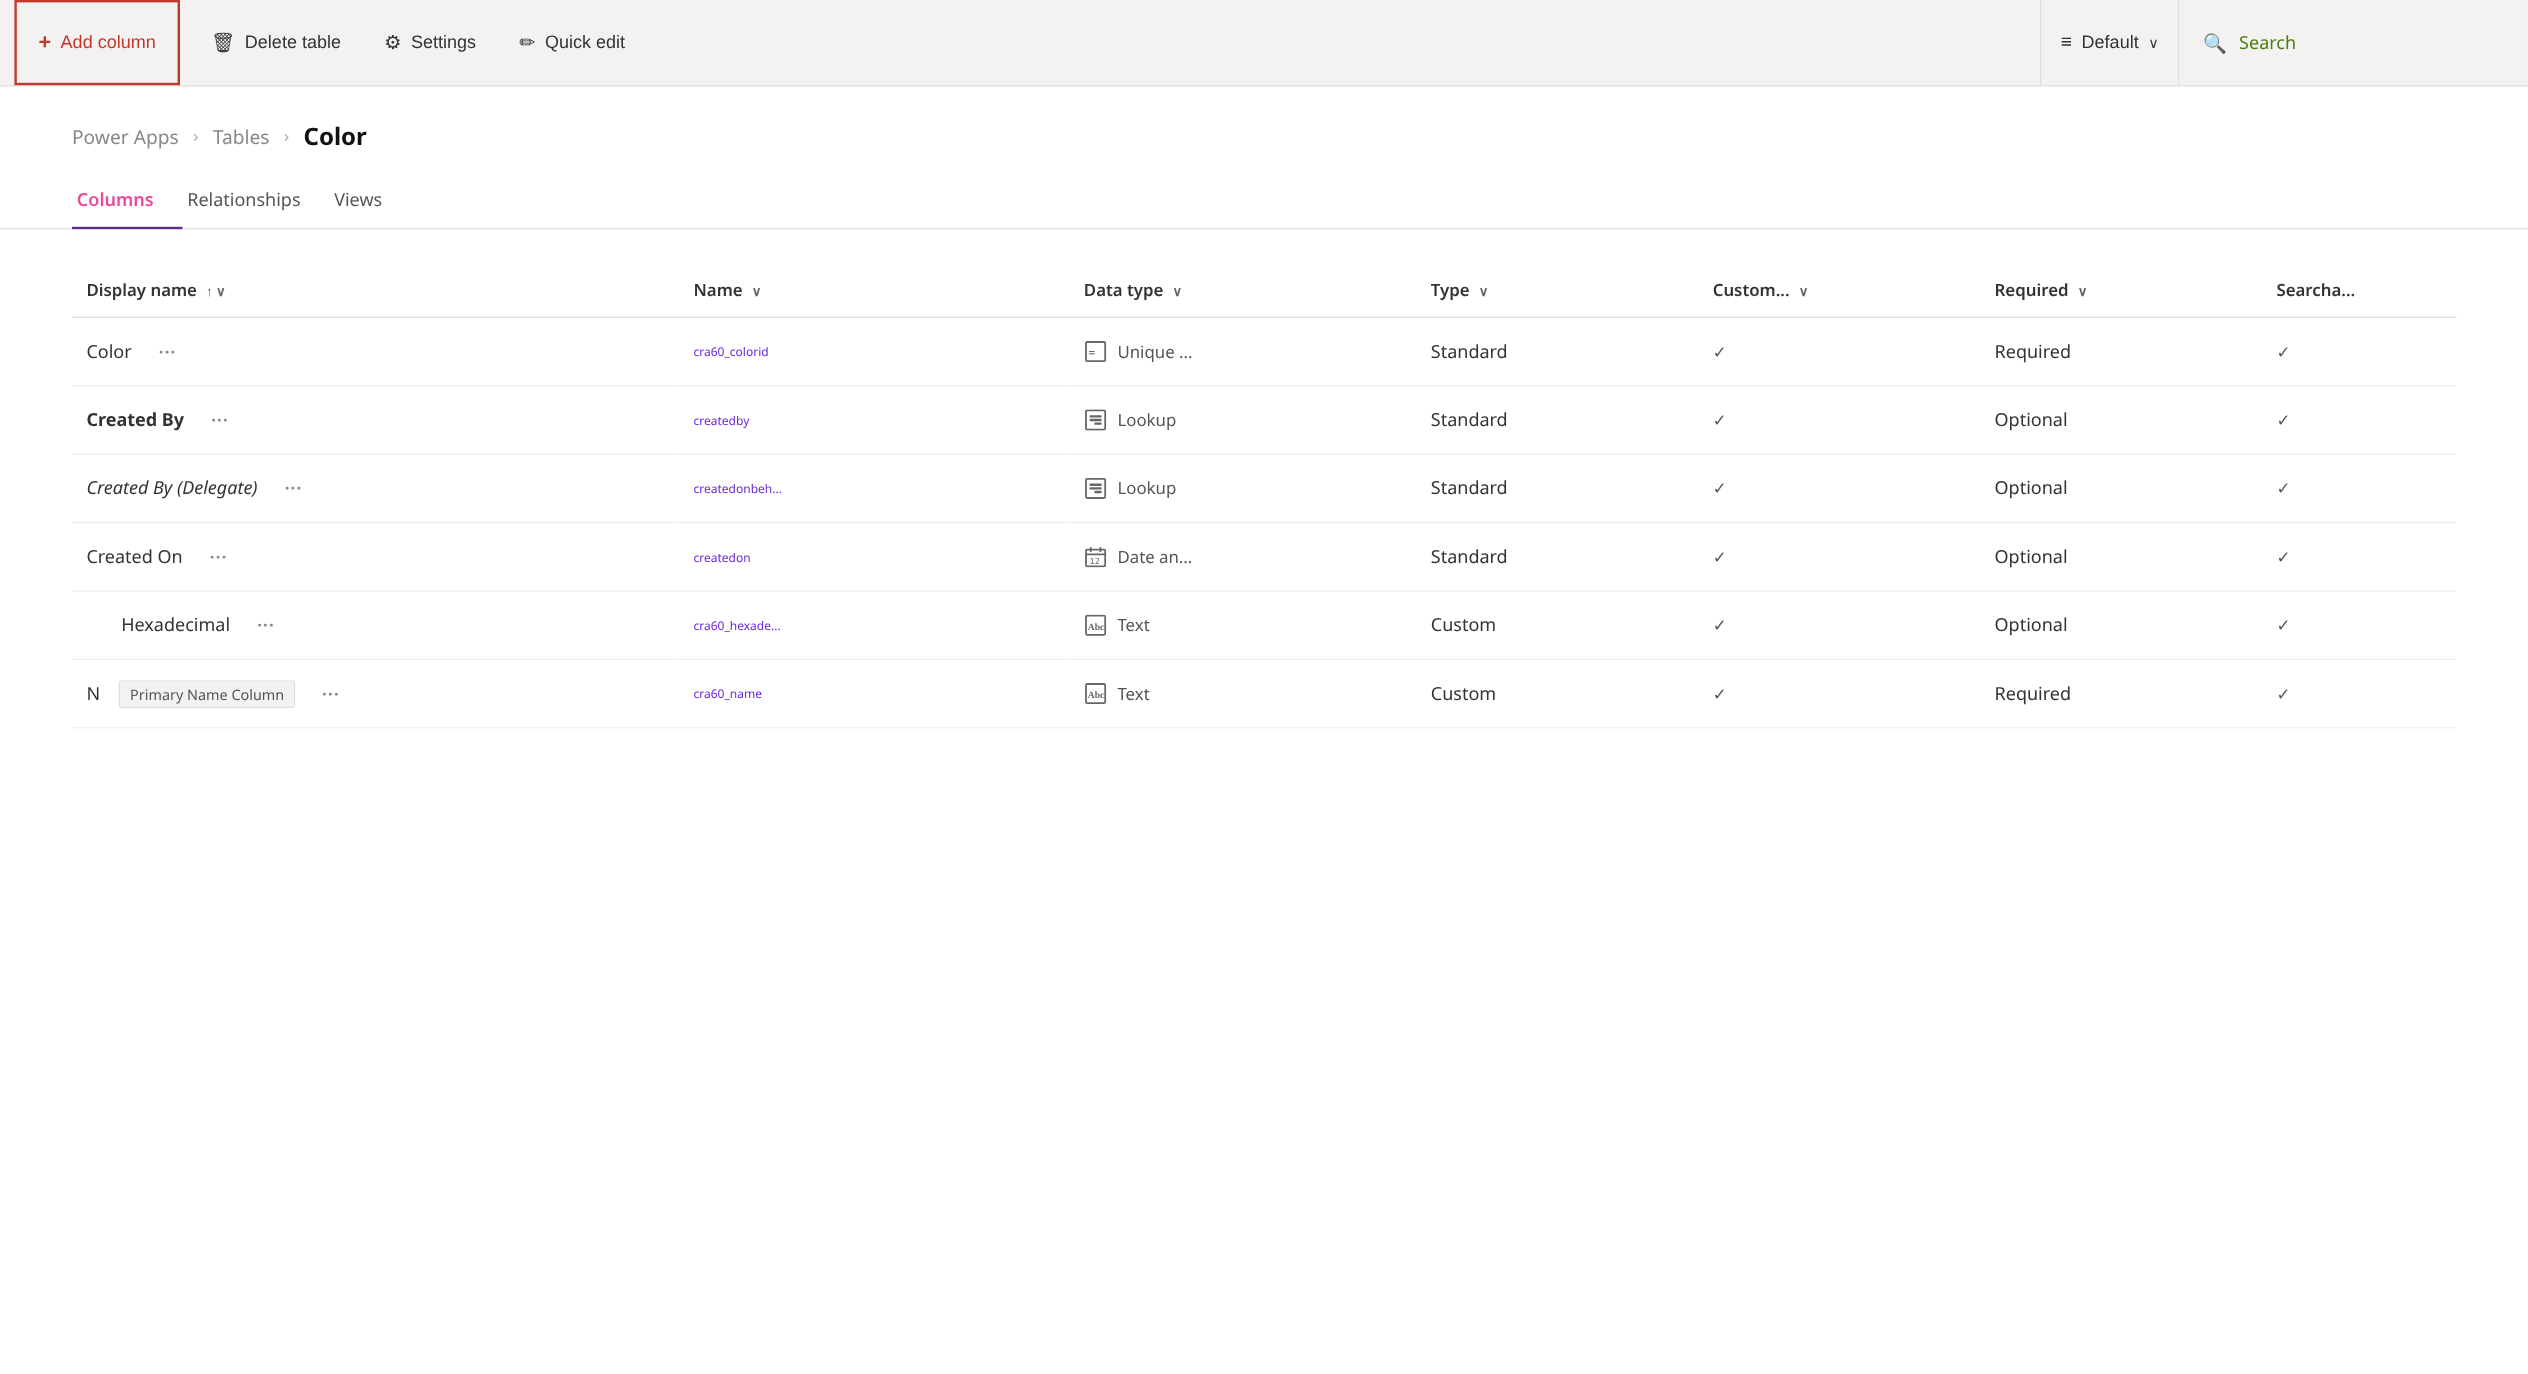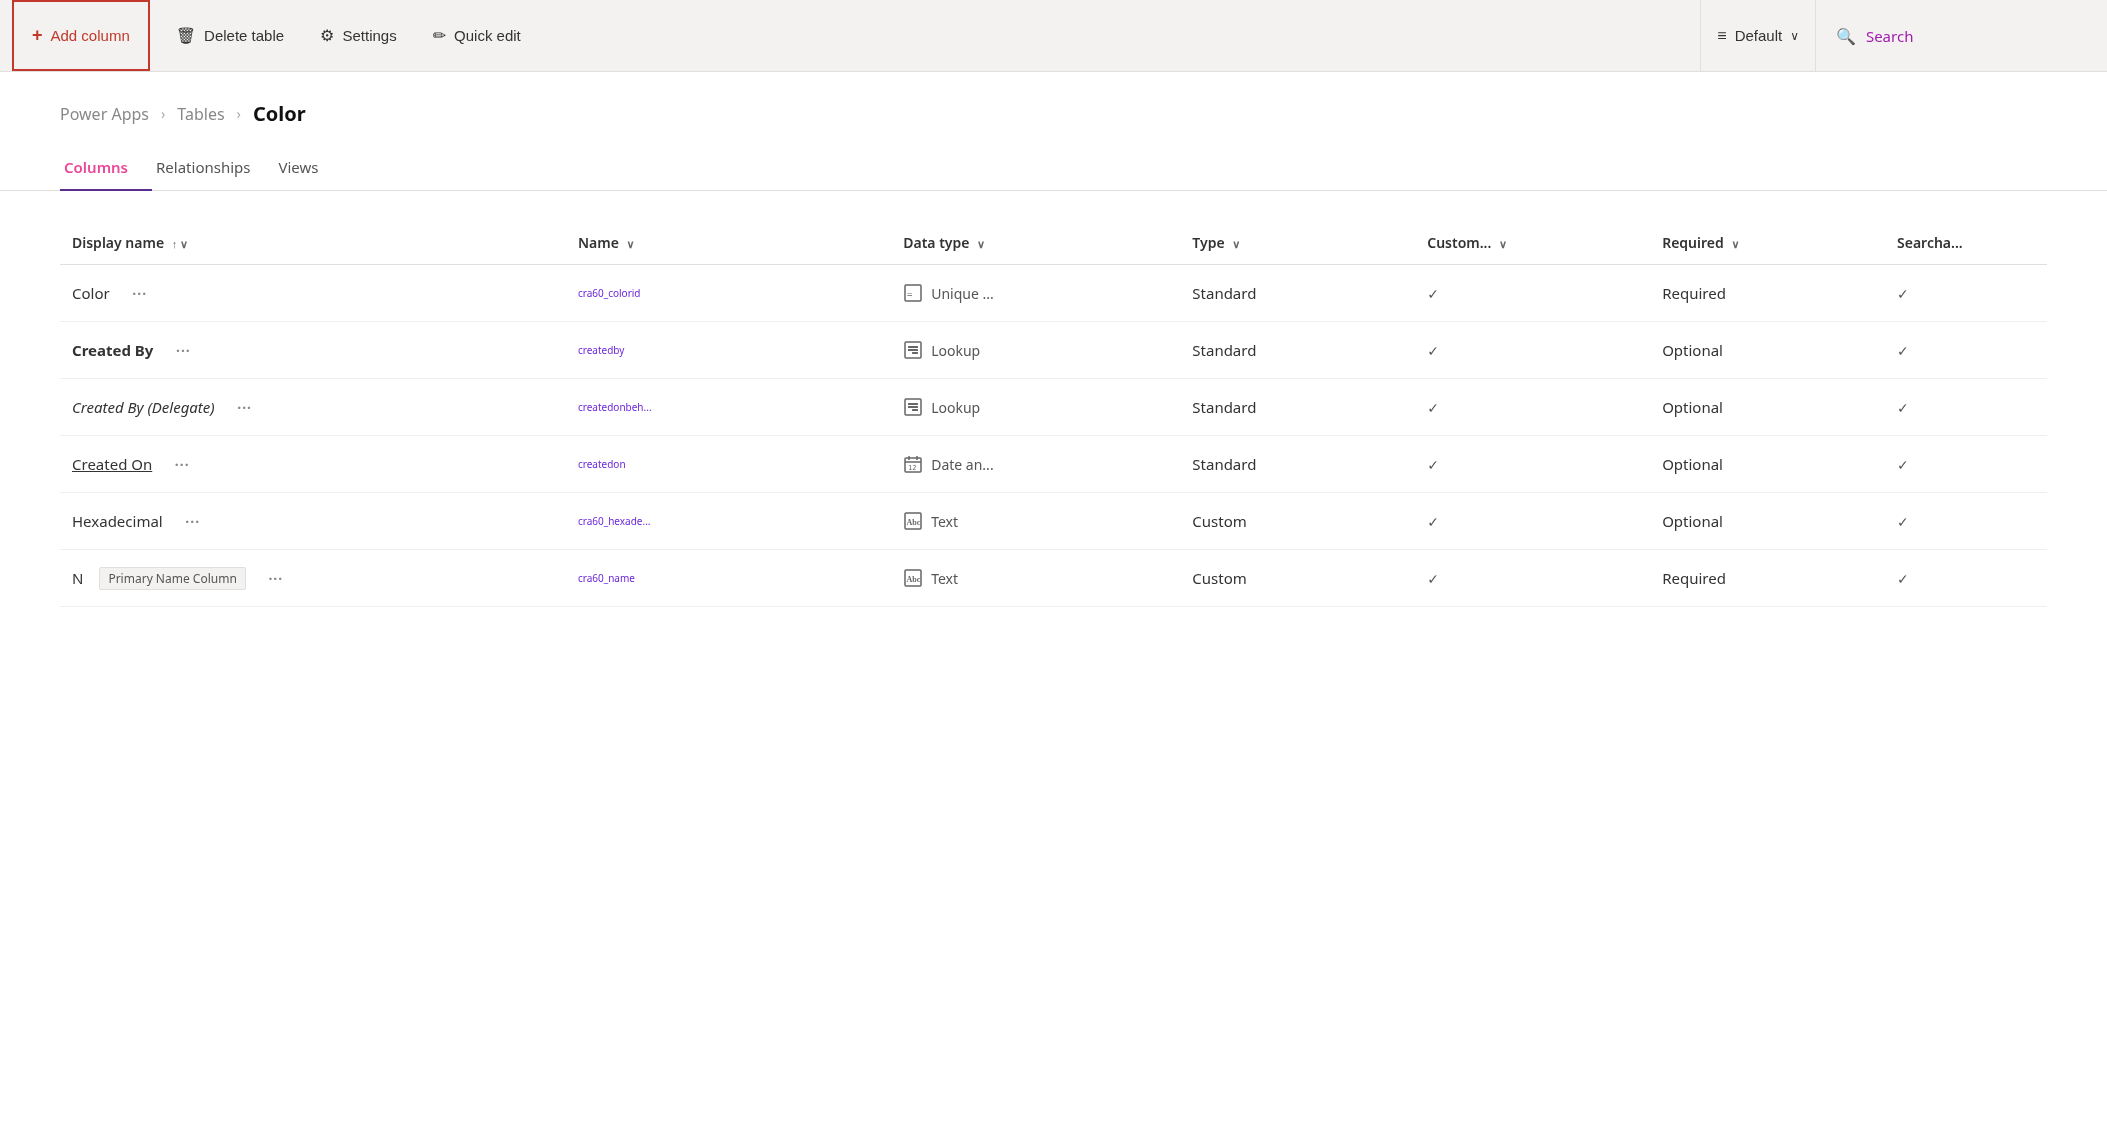--- a/index.html
+++ b/index.html
@@ -231,21 +231,21 @@
   </button>
 
   <div class="toolbar-right">
     <button class="toolbar-default-btn">
       <span class="icon-hamburger">≡</span>
       <span>Default</span>
       <span class="icon-chevron">∨</span>
     </button>
     <div class="toolbar-search-area">
       <span class="icon-search">🔍</span>
-      <span style="color:#a21caf;">Search</span>
+      <span style="color:#4d7c0f;">Search</span>
     </div>
   </div>
 </div>
 
 <div class="breadcrumb-area">
   <span class="breadcrumb-item">Power Apps</span>
   <span class="breadcrumb-sep">›</span>
   <span class="breadcrumb-item">Tables</span>
   <span class="breadcrumb-sep">›</span>
   <span class="breadcrumb-current">Color</span>
@@ -357,21 +357,21 @@
             </div>
           </td>
           <td>Standard</td>
           <td class="check-icon">✓</td>
           <td>Optional</td>
           <td class="check-icon">✓</td>
         </tr>
         <tr>
           <td>
             <div style="display: flex; align-items: center; gap: 8px;">
-              <span style="font-weight: 400; text-decoration: underline;">Created On</span>
+              <span style="font-weight: 400;">Created On</span>
               <span class="more-btn" style="margin-left: 8px;">···</span>
             </div>
           </td>
           <td class="col-name-text">createdon</td>
           <td>
             <div class="data-type-cell">
               <span class="data-type-icon">
                 <svg width="18" height="18" viewBox="0 0 18 18" fill="none" xmlns="http://www.w3.org/2000/svg">
       <rect x="1" y="3" width="16" height="14" rx="1" stroke="#666" stroke-width="1.5" fill="none"></rect>
       <line x1="5" y1="1" x2="5" y2="5" stroke="#666" stroke-width="1.5"></line>
@@ -383,21 +383,21 @@
               <span>Date an...</span>
             </div>
           </td>
           <td>Standard</td>
           <td class="check-icon">✓</td>
           <td>Optional</td>
           <td class="check-icon">✓</td>
         </tr>
         <tr>
           <td>
-            <div style="display: flex; align-items: center; gap: 8px;">
+            <div style="display: flex; align-items: center; gap: 8px; margin-left: 29px;">
               <span style="font-weight: 400;">Hexadecimal</span>
               <span class="more-btn" style="margin-left: 8px;">···</span>
             </div>
           </td>
           <td class="col-name-text">cra60_hexade...</td>
           <td>
             <div class="data-type-cell">
               <span class="data-type-icon">
                 <svg width="18" height="18" viewBox="0 0 18 18" fill="none" xmlns="http://www.w3.org/2000/svg">
       <rect x="1" y="1" width="16" height="16" rx="1" stroke="#666" stroke-width="1.5" fill="none"></rect>

